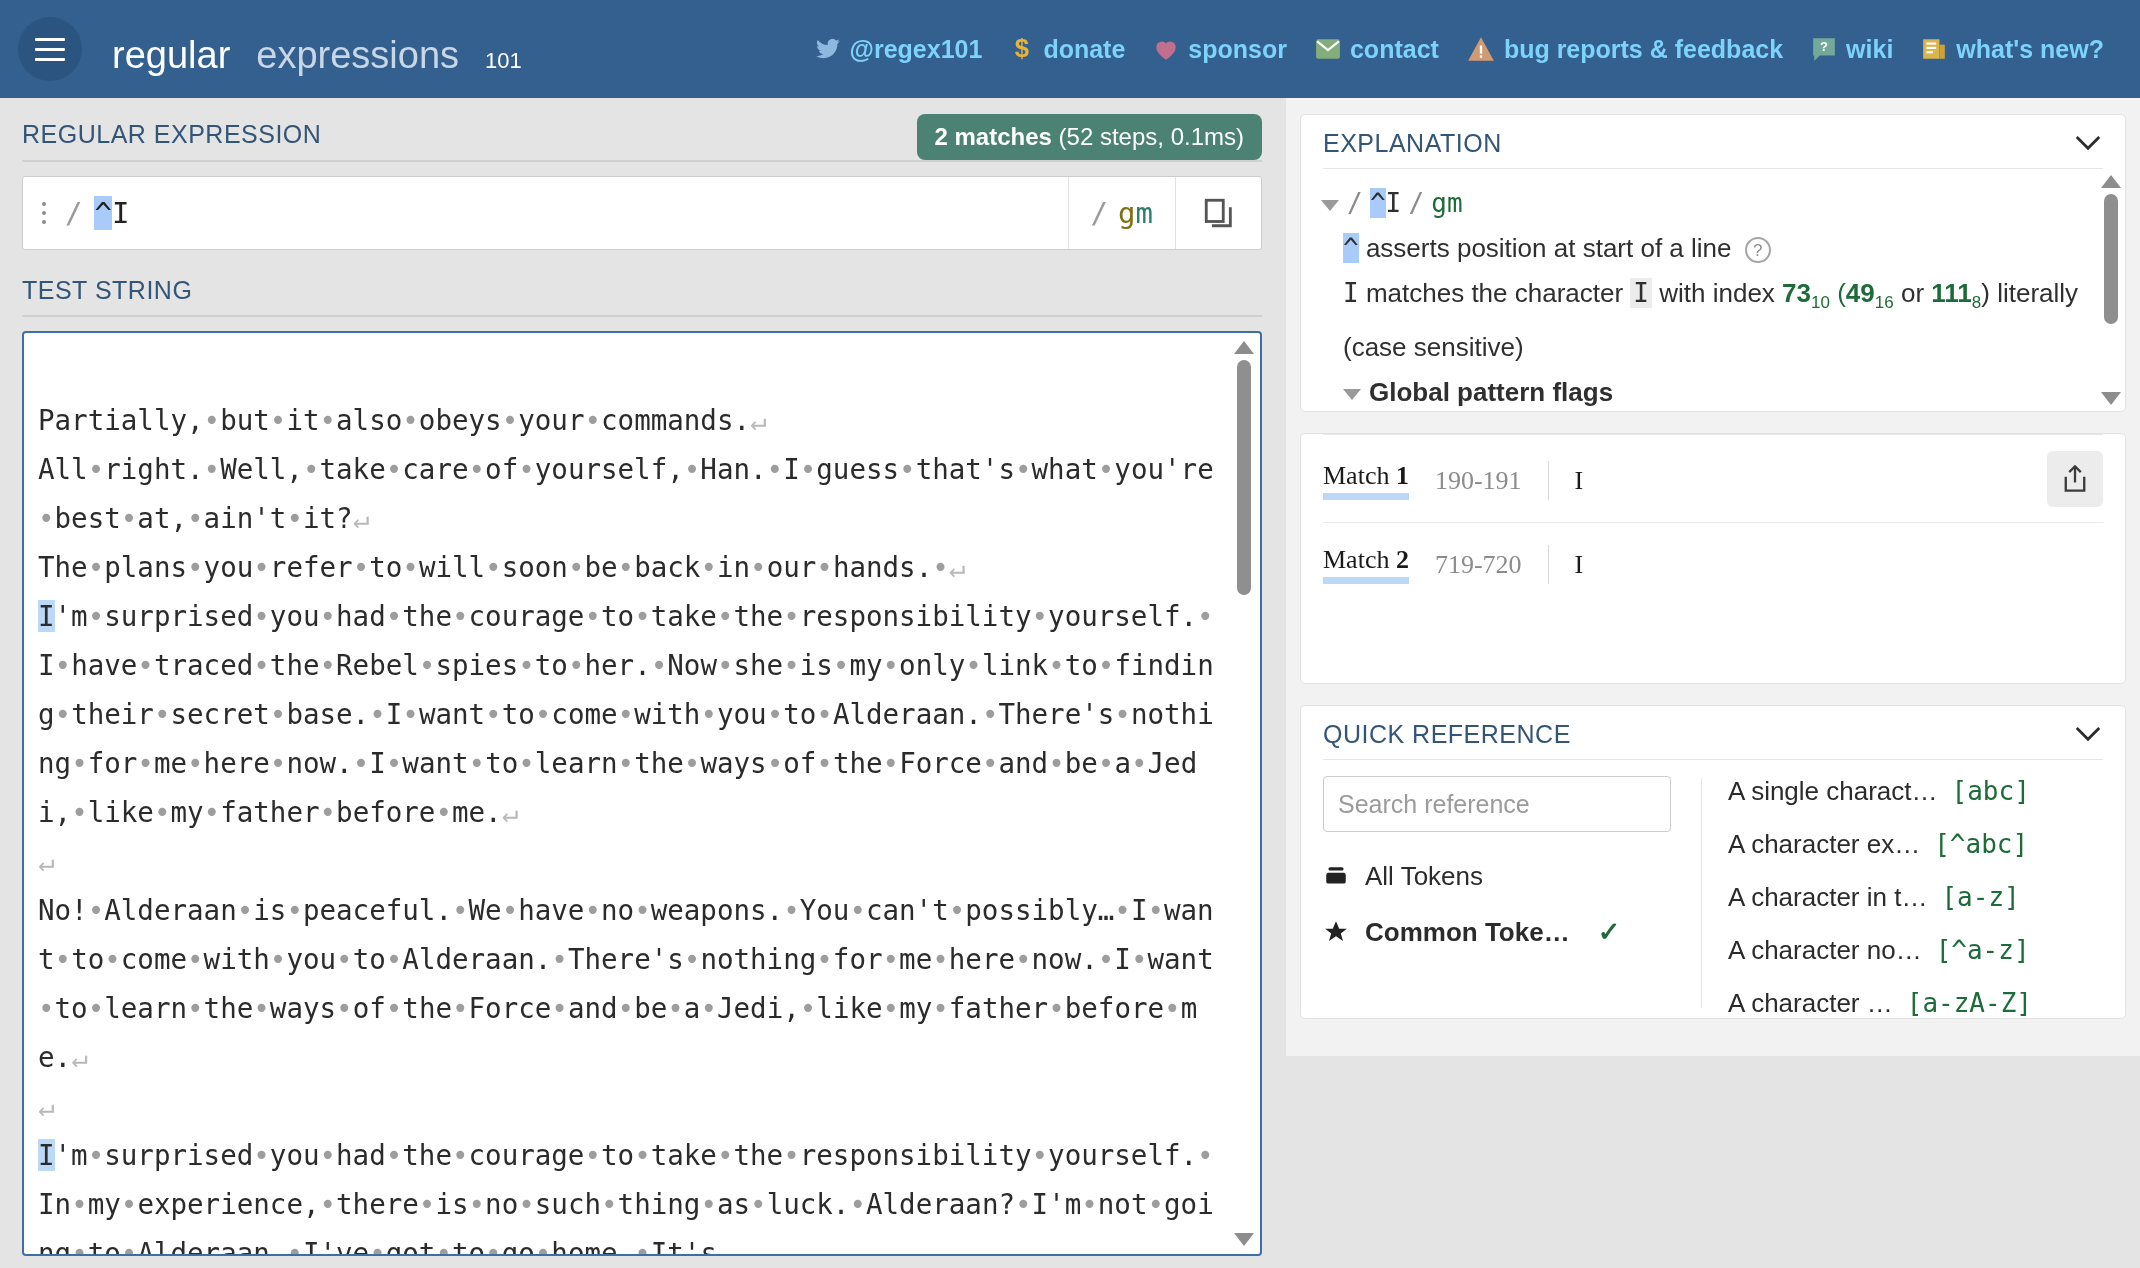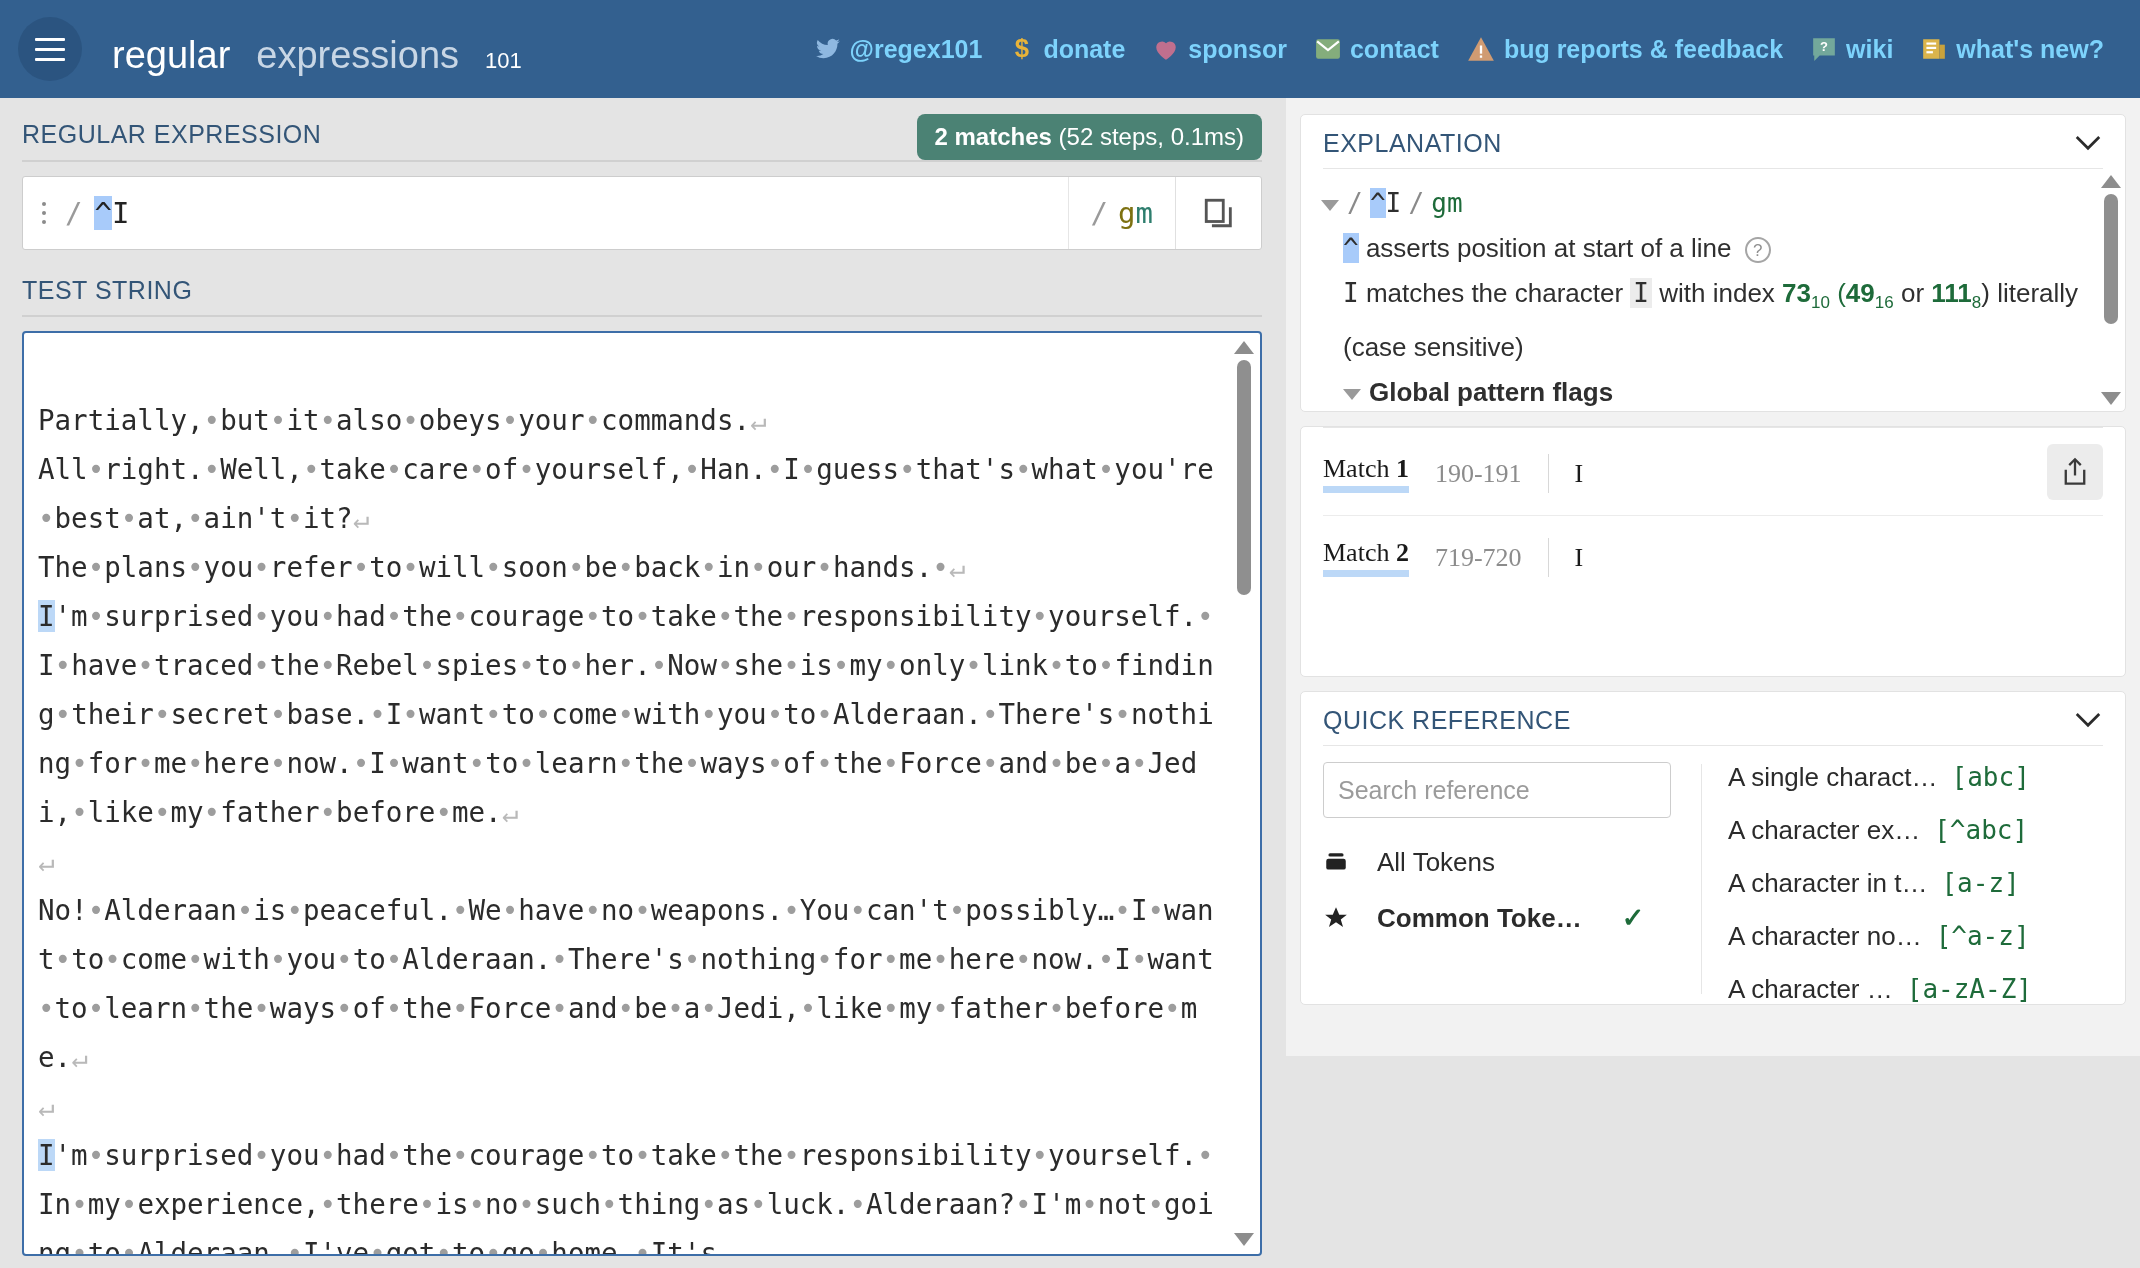--- a/index.html
+++ b/index.html
@@ -168,21 +168,21 @@
   .vsb .arrow-u { border-left:10px solid transparent;border-right:10px solid transparent;border-bottom:13px solid #8d8d8d; }
   .vsb .arrow-d { border-left:10px solid transparent;border-right:10px solid transparent;border-top:13px solid #8d8d8d; }
   .vsb .track { flex: 1; width: 14px; margin: 6px 0; position: relative; }
   .vsb .thumb { position:absolute; left:0; width: 14px; background:#8f8f8f; border-radius:7px; cursor:pointer; }
 
   
   .panel {
     background: #ffffff;
     border: 1px solid #e2e2e2;
     border-radius: 5px;
-    margin-bottom: 14px;
+    margin-bottom: 21px;
     position: relative;
   }
   .panel-head {
     display: flex; align-items: center;
     padding: 14px 22px 10px 22px;
   }
   .panel-title { color:#335577; font-size: 25px; letter-spacing: .5px; flex:1; }
   .chev { cursor: pointer; }
   .panel-rule { height: 1px; background: #e6e6e6; margin: 0 22px; }
 
@@ -239,21 +239,21 @@
     width: 348px; height: 56px;
     border: 1px solid #cdcdcd; border-radius: 4px;
     background:#ffffff;
     font-size: 25px; color:#4a4a4a;
     padding: 0 14px;
     font-family:"Liberation Sans", sans-serif;
   }
   .qr-search::placeholder { color: #9b9b9b; }
   .qr-list { margin-top: 16px; }
   .qr-item {
-    display:flex; align-items:center; gap:28px;
+    display:flex; align-items:center; gap:16px;
     font-size: 26px; color:#2b2b2b;
     height: 56px; cursor:pointer;text-align:center;
   }
   .qr-item.sel { font-weight: 700; }
   .check { color:#1e6b3a; font-size: 27px; margin-left: 12px; }
   .qr-sb { position:absolute; right: 38px; top: 18px; bottom: 6px; width:20px;
            display:flex; flex-direction:column; align-items:center; }
   .qr-divider { width:1px; background:#e6e6e6; margin: 18px 0 10px 0; }
   .qr-right { flex:1; padding: 16px 0 0 26px; position: relative; }
   .qr-row {

